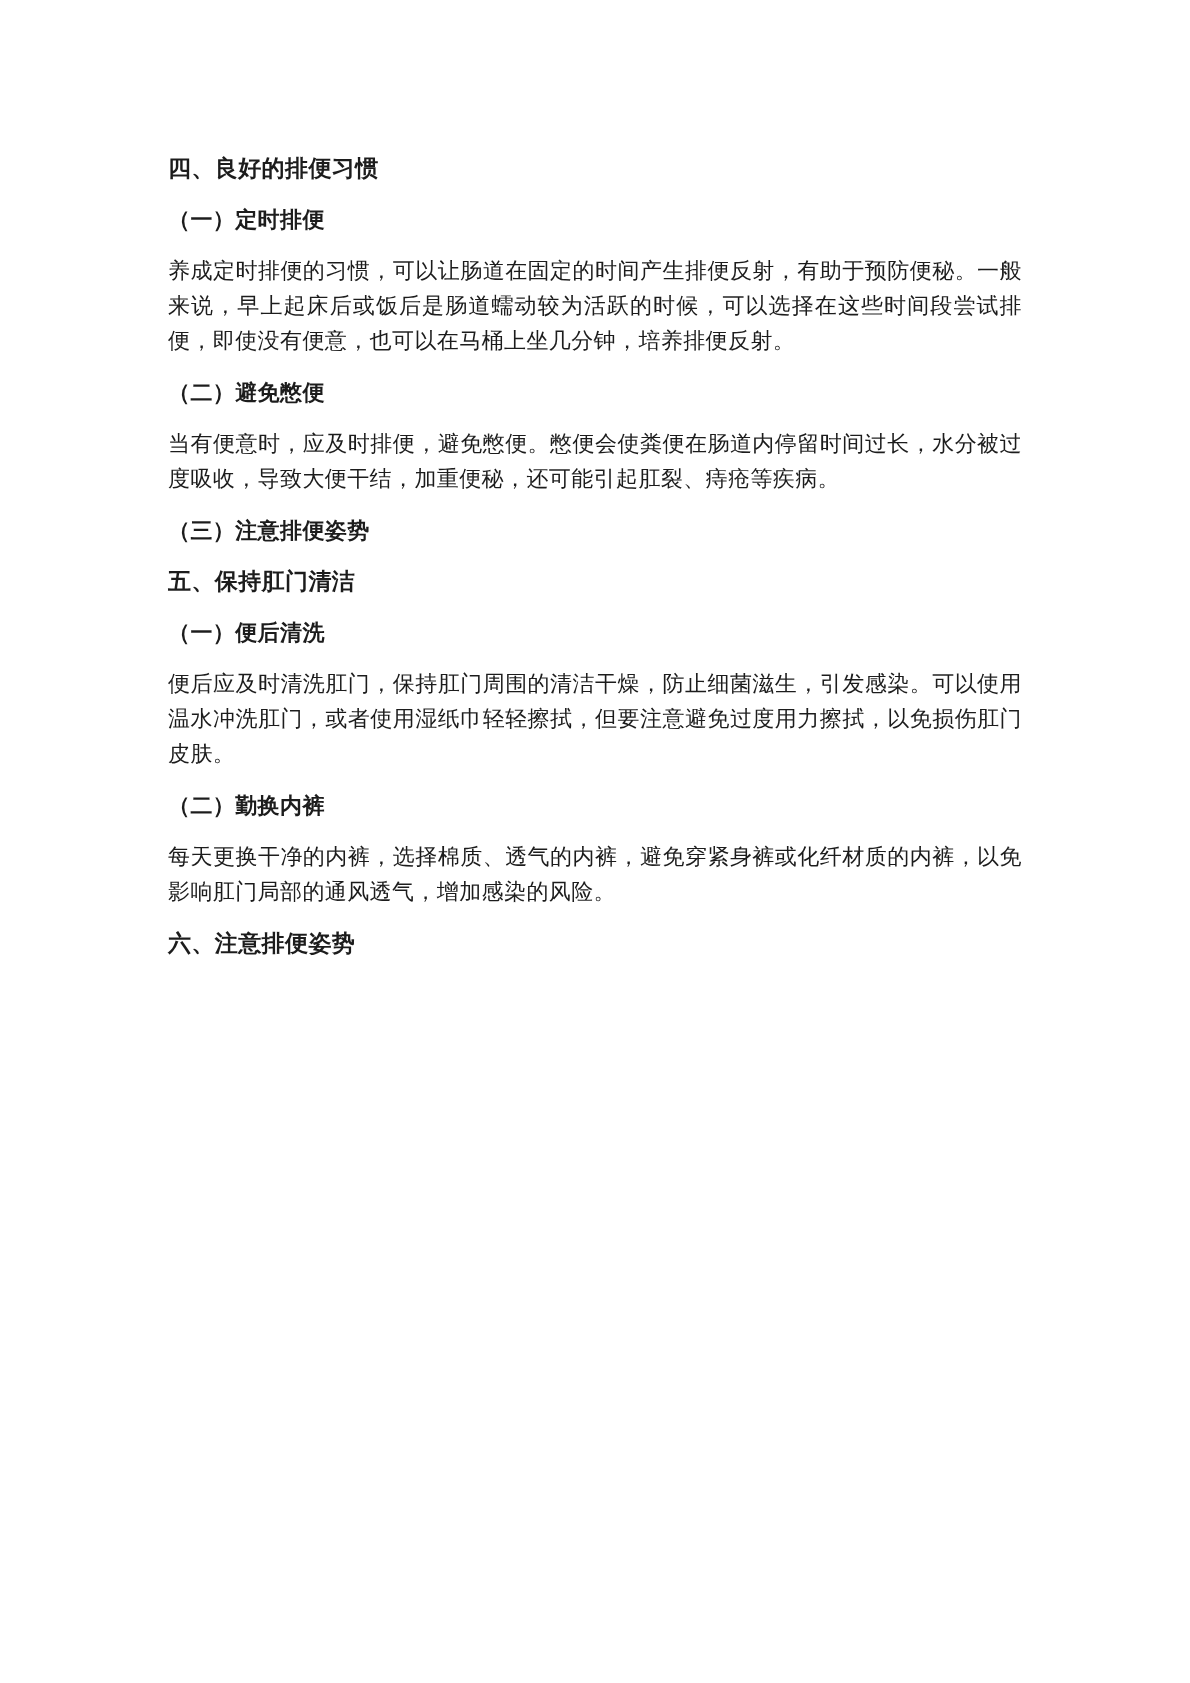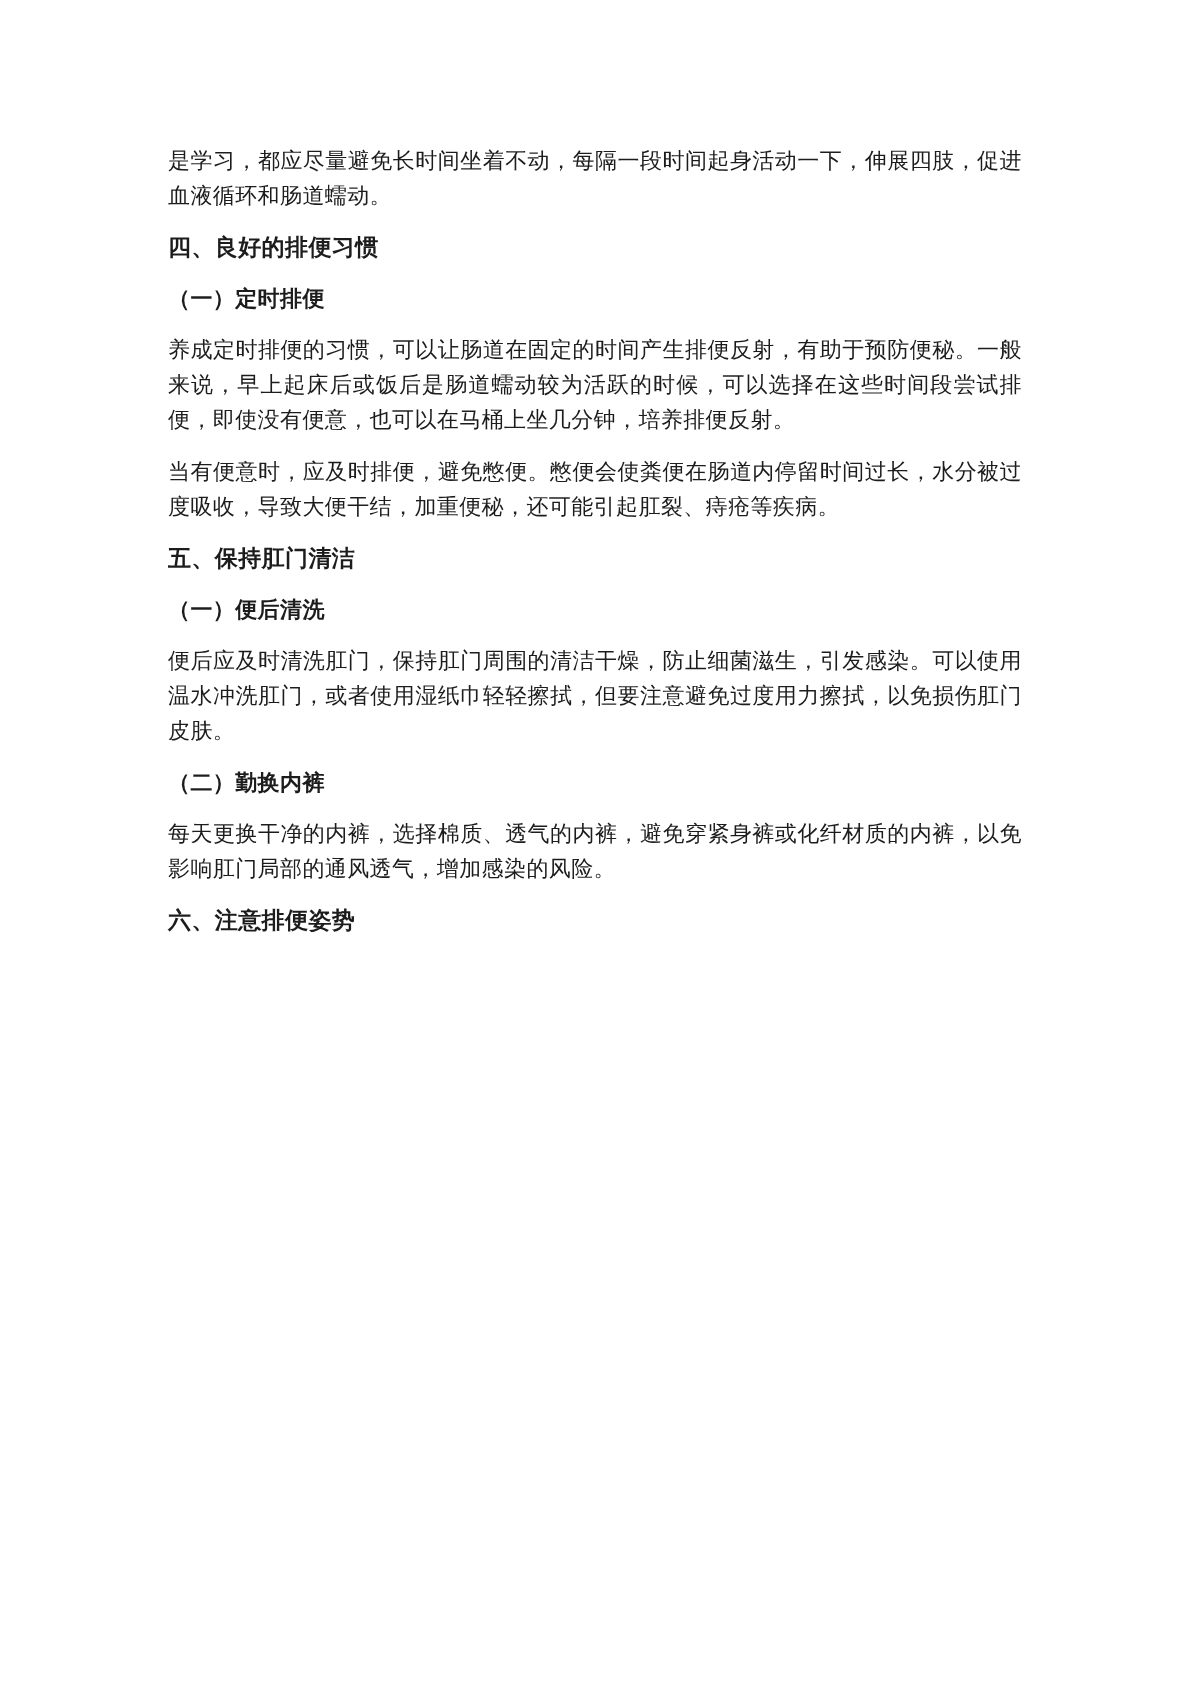--- a/index.html
+++ b/index.html
@@ -41,29 +41,30 @@
     line-height: 35px;
     letter-spacing: 0.4px;
     font-weight: 700;
     margin: 0 0 16px 0;
   }
 </style>
 </head>
 <body>
 
 <div class="page">
-  <p class="body-para">是学习，都应尽量避免长时间坐着不动，每隔一段时间起身活动一下，伸展四肢，促进血液循环和肠道蠕动。</p>
 
   <div class="h-level1">四、良好的排便习惯</div>
 
   <div class="h-level2">（一）定时排便</div>
   <p class="body-para">养成定时排便的习惯，可以让肠道在固定的时间产生排便反射，有助于预防便秘。一般来说，早上起床后或饭后是肠道蠕动较为活跃的时候，可以选择在这些时间段尝试排便，即使没有便意，也可以在马桶上坐几分钟，培养排便反射。</p>
 
+  <div class="h-level2">（二）避免憋便</div>
   <p class="body-para">当有便意时，应及时排便，避免憋便。憋便会使粪便在肠道内停留时间过长，水分被过度吸收，导致大便干结，加重便秘，还可能引起肛裂、痔疮等疾病。</p>
 
+  <div class="h-level2">（三）注意排便姿势</div>
 
   <div class="h-level1">五、保持肛门清洁</div>
 
   <div class="h-level2">（一）便后清洗</div>
   <p class="body-para">便后应及时清洗肛门，保持肛门周围的清洁干燥，防止细菌滋生，引发感染。可以使用温水冲洗肛门，或者使用湿纸巾轻轻擦拭，但要注意避免过度用力擦拭，以免损伤肛门皮肤。</p>
 
   <div class="h-level2">（二）勤换内裤</div>
   <p class="body-para">每天更换干净的内裤，选择棉质、透气的内裤，避免穿紧身裤或化纤材质的内裤，以免影响肛门局部的通风透气，增加感染的风险。</p>
 
   <div class="h-level1">六、注意排便姿势</div>

